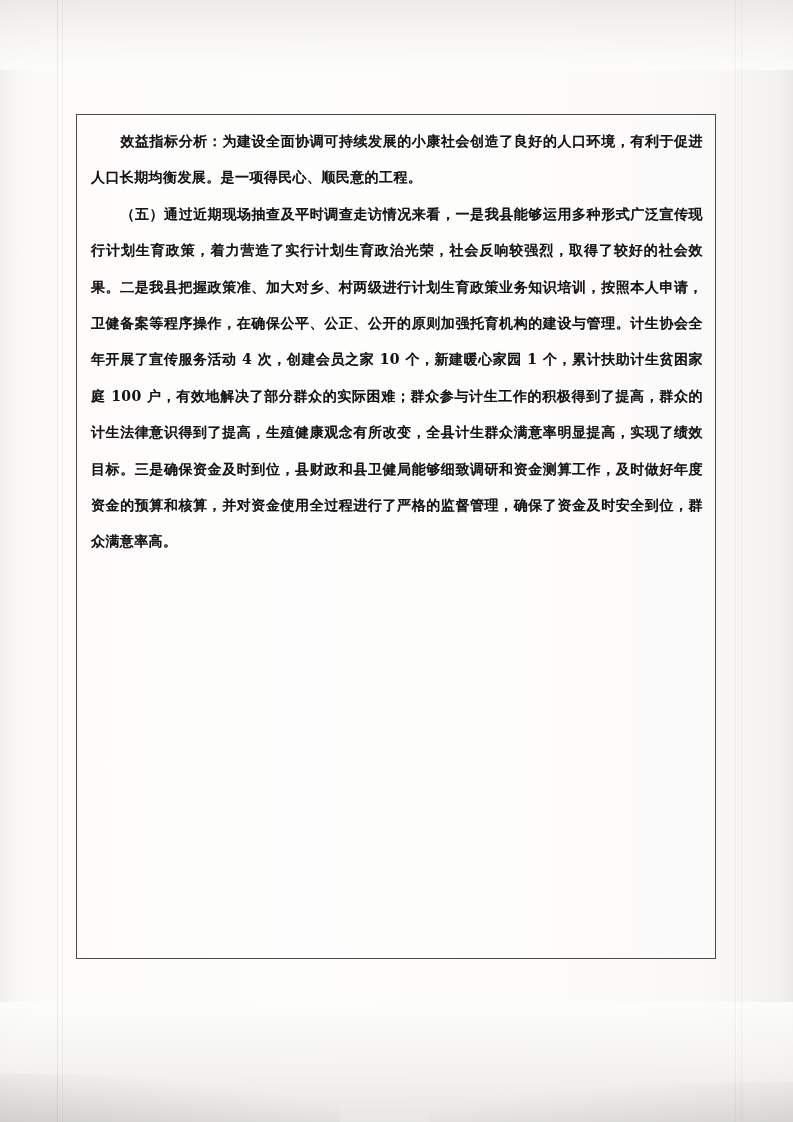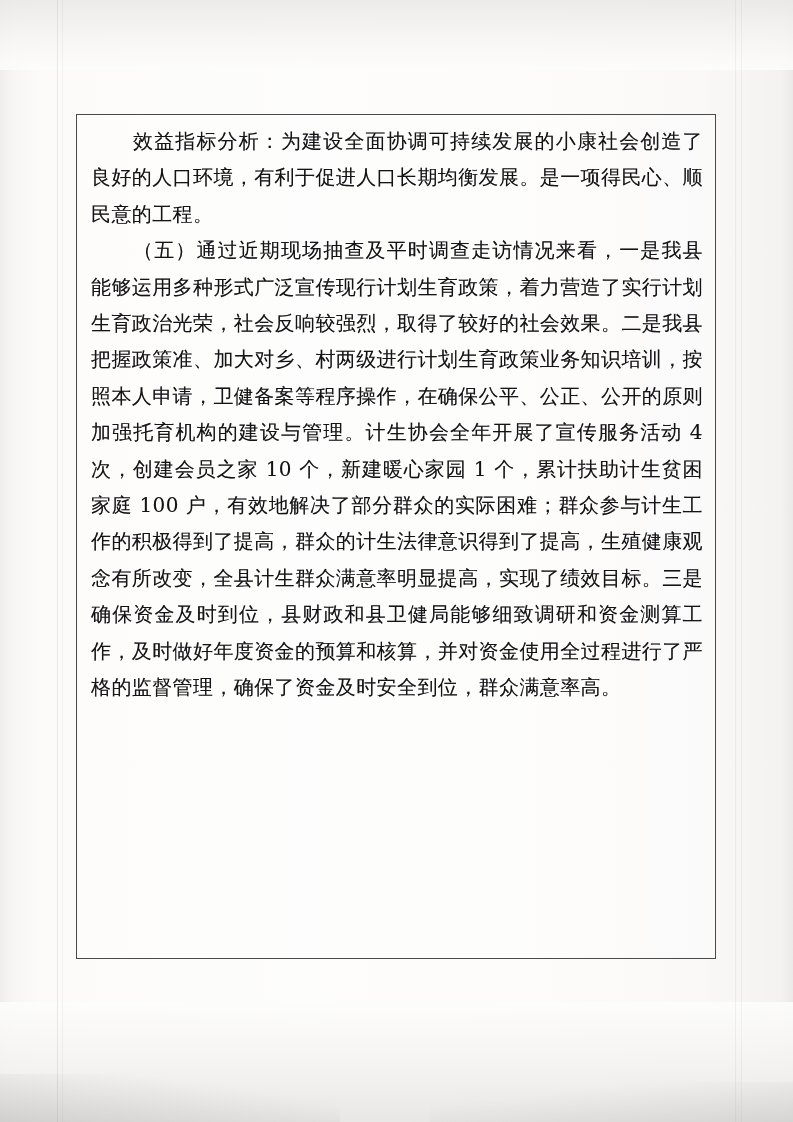--- a/index.html
+++ b/index.html
@@ -75,28 +75,28 @@
   .doc-body {
     position: absolute;
     left: 14px;
     top: 8px;
     width: 612px;
     box-sizing: border-box;
   }
 
   p.para {
     margin: 0;
-    font-size: 20px;
+    font-size: 14px;
     line-height: 36.4px;
     color: #17171a;
     text-align: justify;
     text-justify: inter-ideograph;
     letter-spacing: 0.4px;
     font-family: "DejaVu Serif", "Liberation Serif", serif;
-    font-weight: 400;
+    font-weight: 700;
   }
   p.indent-1 { text-indent: 2.1em; }
   p.indent-2 { text-indent: 2.1em; }
 
   
   .doc-body {
     filter: contrast(1.03);
     text-shadow: 0 0 0.6px rgba(0,0,0,0.35);
   }
 </style>

